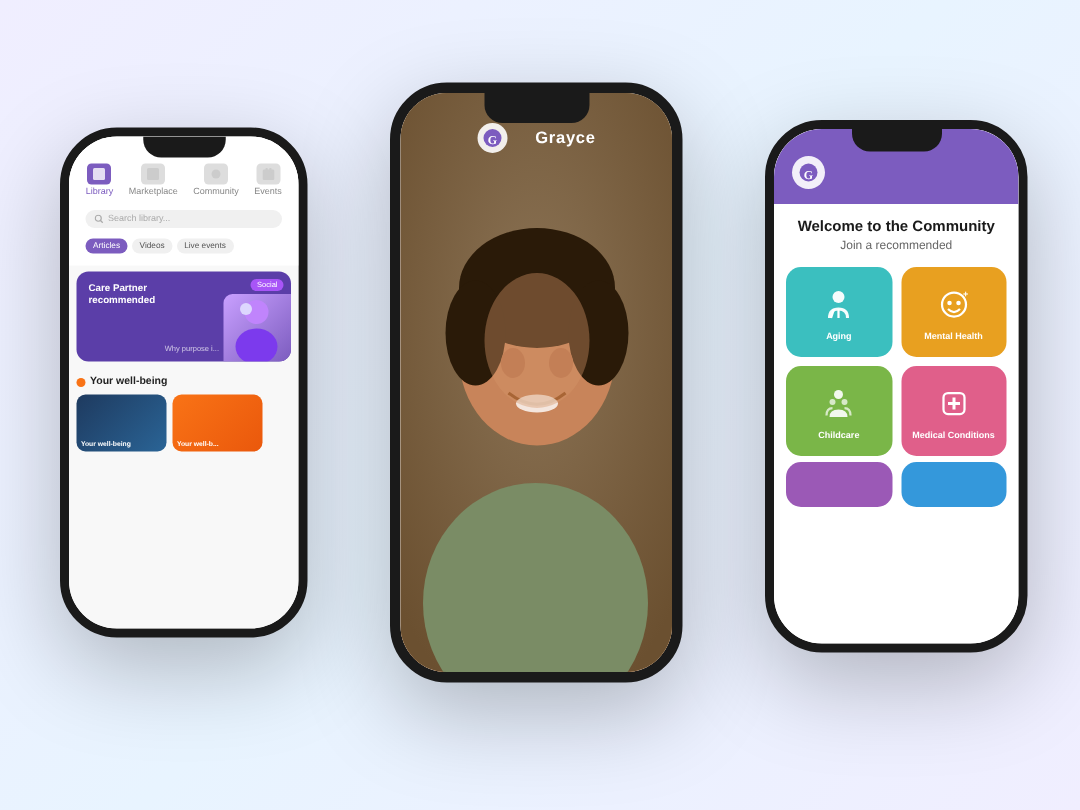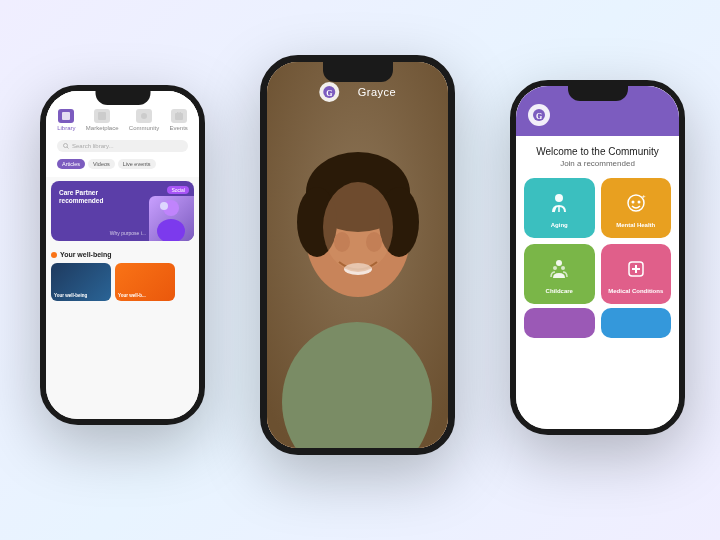--- a/index.html
+++ b/index.html
@@ -299,21 +299,21 @@
       display: flex;
       align-items: center;
       justify-content: center;
       font-size: 9px;
       color: #7c5cbf;
       font-weight: 700;
     }
 
     .grayce-text {
       font-size: 11px;
-      font-weight: 400;
+      font-weight: 700;
       color: #fff;
       letter-spacing: 0.5px;
       margin-left: 14px;
     }
 
     
     .phone-right-content {
       width: 100%;
       height: 100%;
       background: #fff;
@@ -344,21 +344,21 @@
       margin-left: 4px;
     }
 
     .right-welcome {
       padding: 10px 8px 6px;
       text-align: center;
     }
 
     .right-welcome-title {
       font-size: 10px;
-      font-weight: 400;
+      font-weight: 700;
       color: #1a1a1a;
       margin-bottom: 2px;
     }
 
     .right-welcome-sub {
       font-size: 8px;
       color: #666;
     }
 
     .right-grid {

